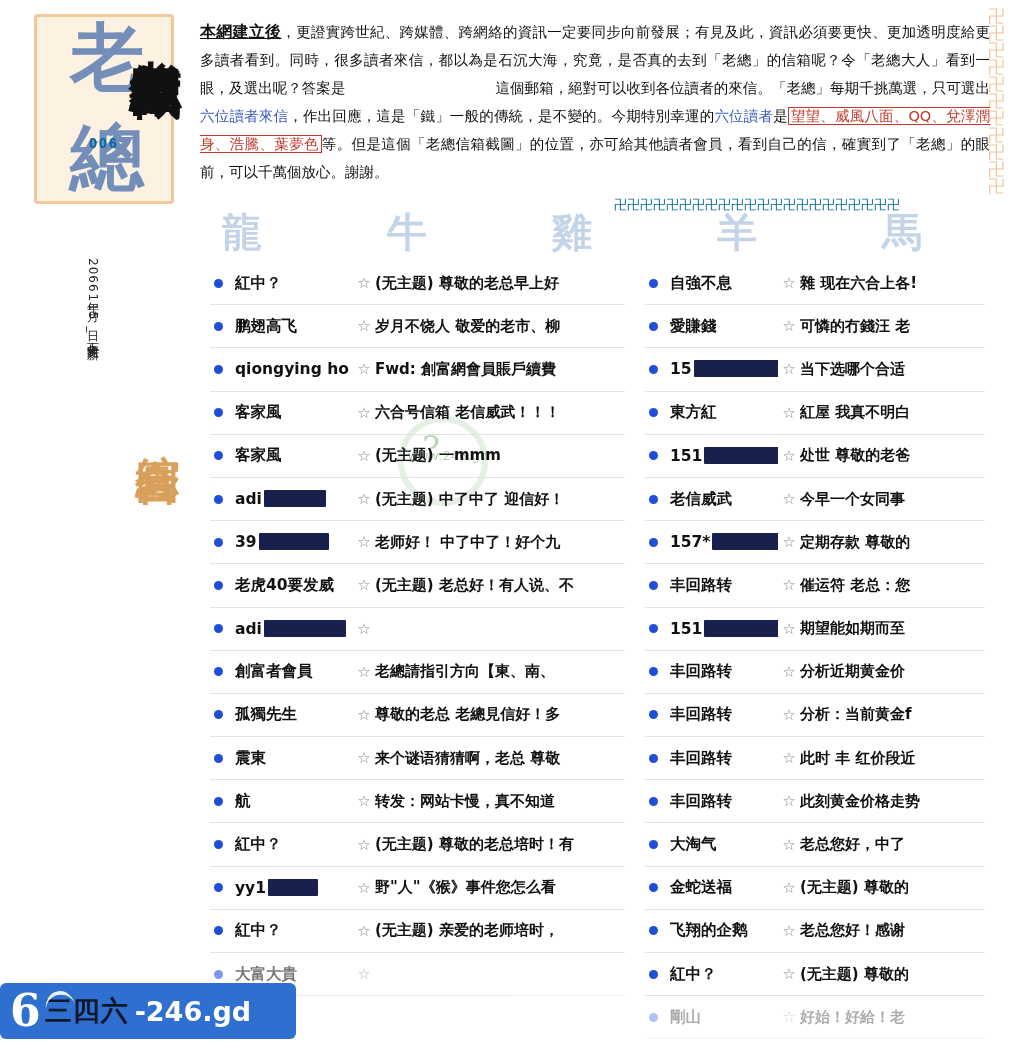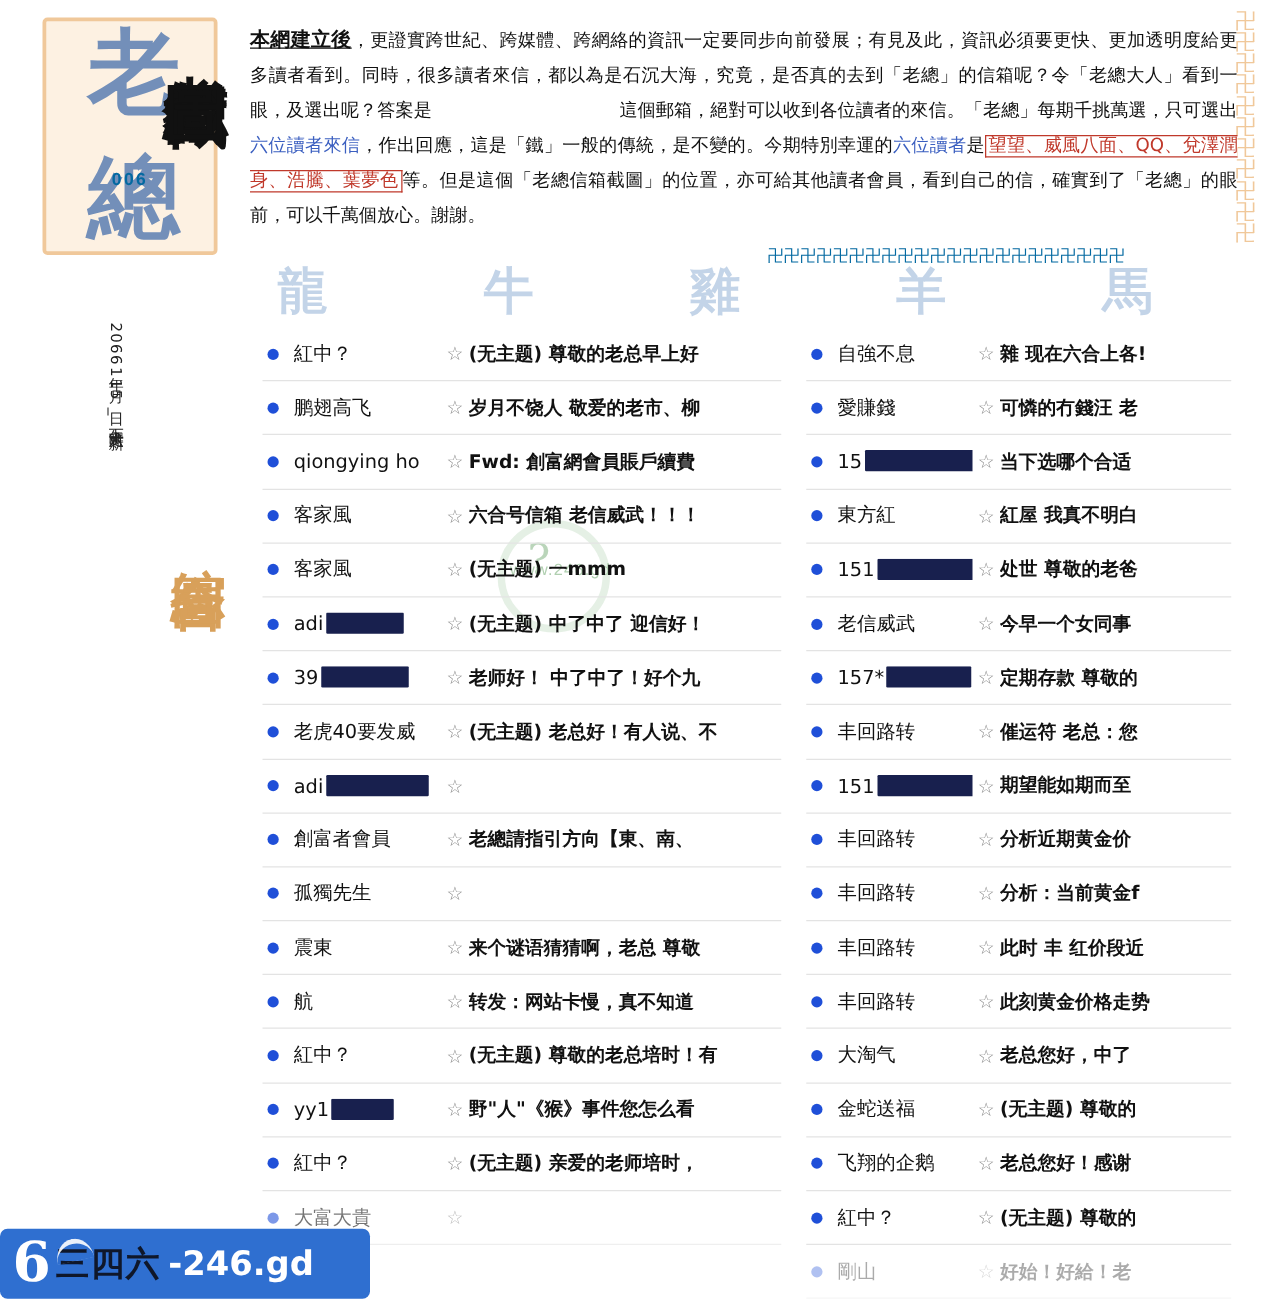--- a/index.html
+++ b/index.html
@@ -109,21 +109,21 @@
     border-bottom:1px solid #e3e3e3;
     font-family:"DejaVu Sans", sans-serif;
     font-size:15px;color:#1a1a1a;
     overflow:hidden;white-space:nowrap;
   }
   .bullet{
     flex:0 0 auto;width:9px;height:9px;border-radius:50%;
     background:#1f4fd8;margin:0 12px 0 4px;
   }
   .sender{
-    flex:0 0 118px;font-weight:normal;color:#111;font-size:15.5px;
+    flex:0 0 118px;font-weight:bold;color:#111;font-size:15.5px;
     overflow:hidden;text-overflow:clip;
   }
   .pane-right .sender{flex:0 0 108px;}
   .star{flex:0 0 auto;width:22px;color:#8a8a8a;font-size:15px;text-align:center;}
   .subject{
     flex:1 1 auto;font-weight:bold;color:#111;overflow:hidden;
     font-size:15px;
   }
   .redact{
     display:inline-block;height:17px;background:#18204e;
@@ -249,20 +249,21 @@
       <div class="row">
         <span class="bullet"></span>
         <span class="sender">創富者會員</span>
         <span class="star">☆</span>
         <span class="subject">老總請指引方向【東、南、</span>
       </div>
       <div class="row">
         <span class="bullet"></span>
         <span class="sender">孤獨先生</span>
         <span class="star">☆</span>
+        <span class="subject">尊敬的老总 老總見信好！多</span>
       </div>
       <div class="row">
         <span class="bullet"></span>
         <span class="sender">震東</span>
         <span class="star">☆</span>
         <span class="subject">来个谜语猜猜啊，老总 尊敬</span>
       </div>
       <div class="row">
         <span class="bullet"></span>
         <span class="sender">航</span>

